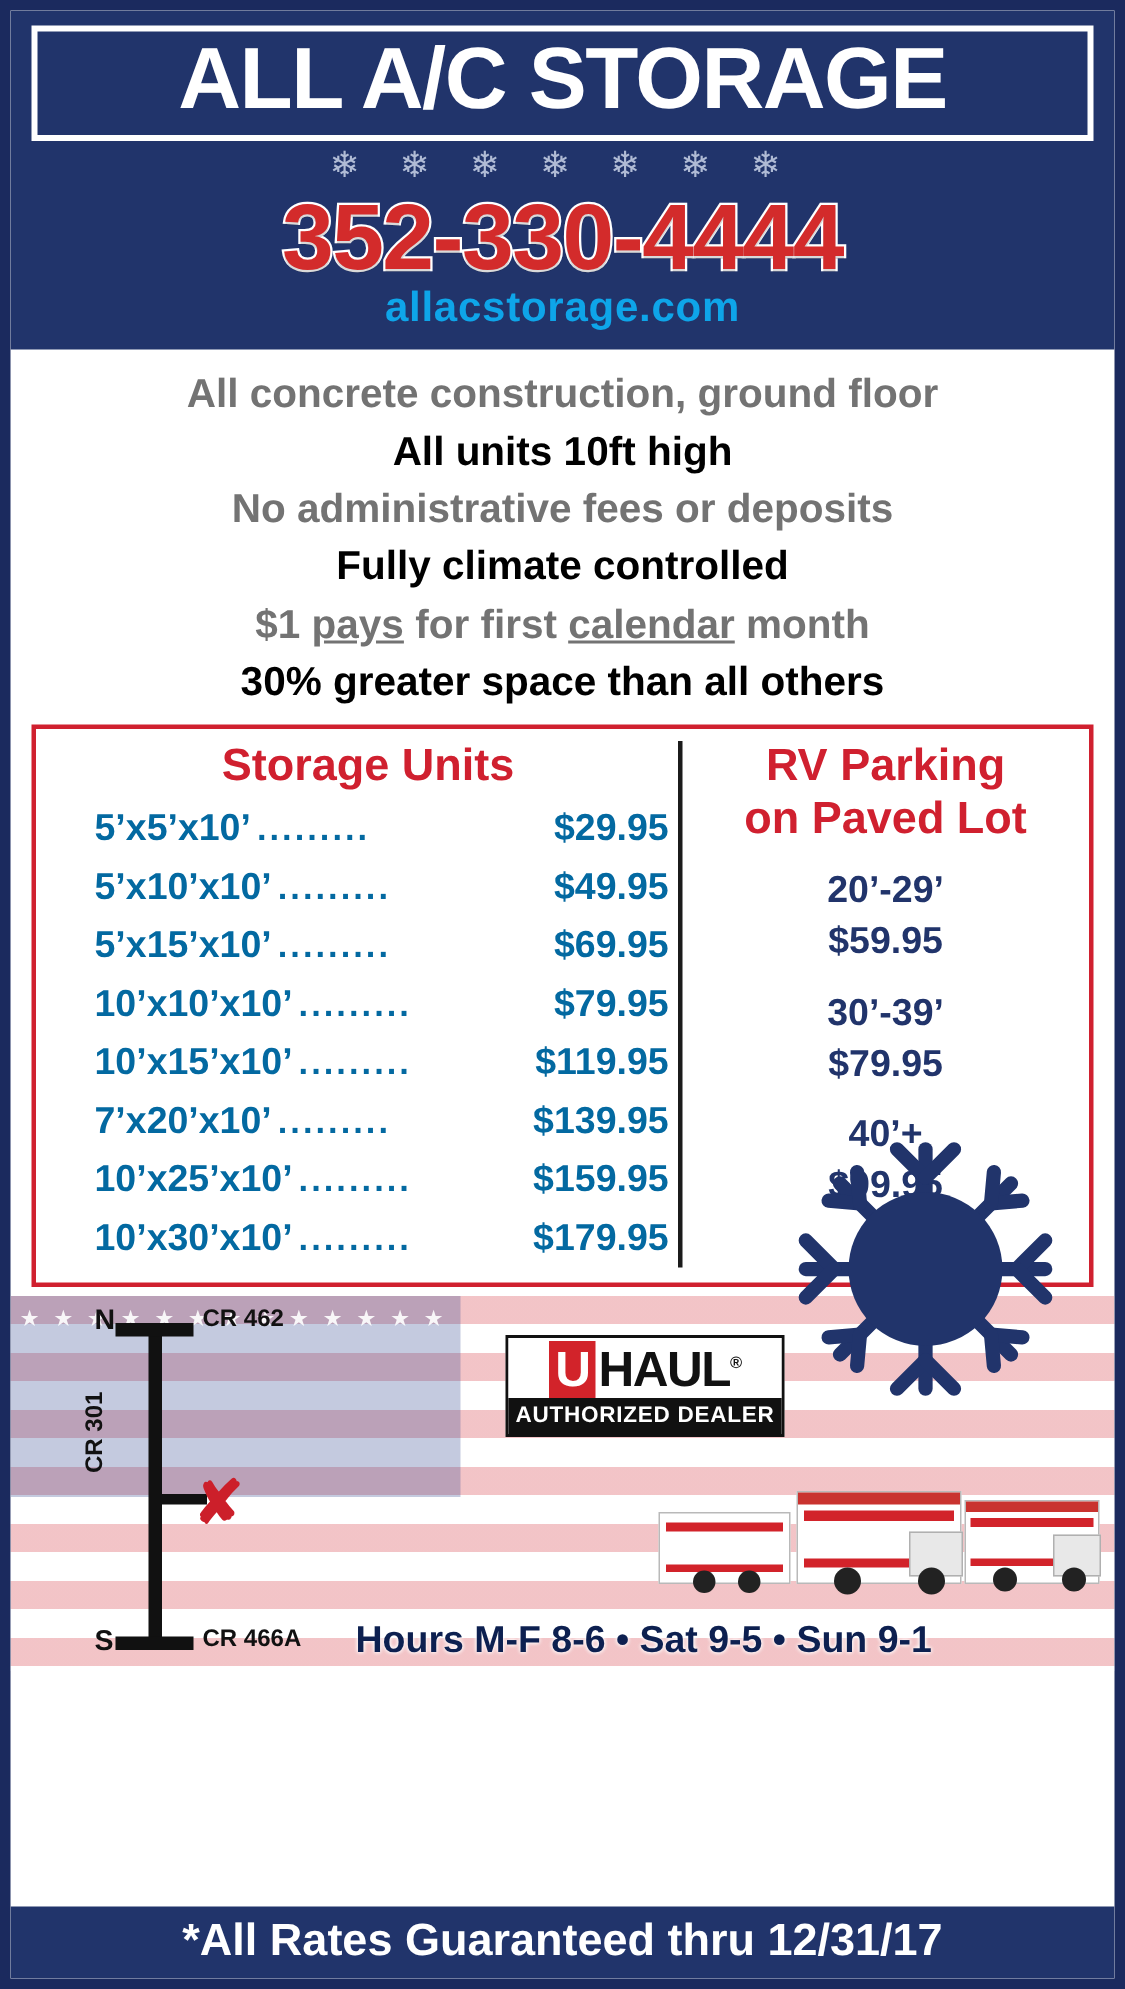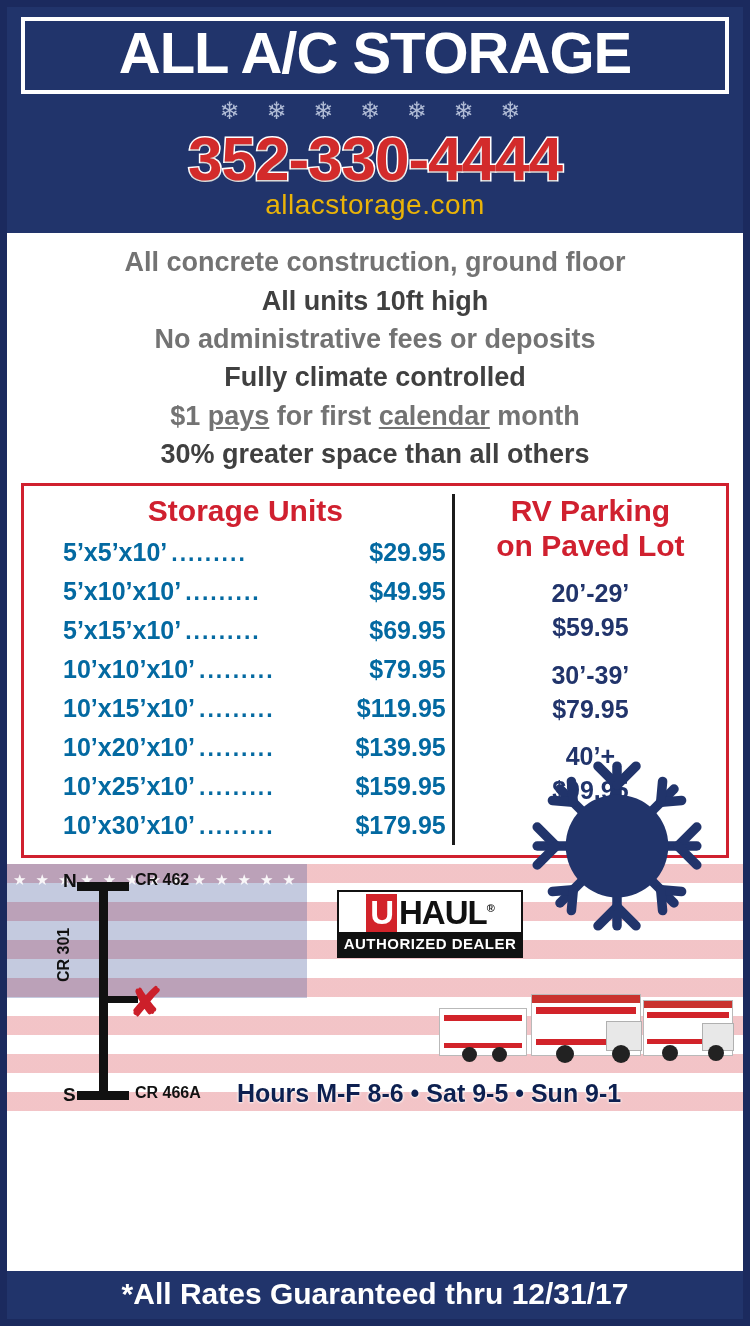--- a/index.html
+++ b/index.html
@@ -58,41 +58,41 @@
     color: #d32b2b;
     letter-spacing: -1px;
     line-height: 1.05;
     margin-top: 2px;
     -webkit-text-stroke: 3px #ffffff;
     paint-order: stroke fill;
     text-shadow: 0 2px 0 rgba(0,0,0,.15);
   }
   .website {
     text-align: center;
-    color: #eab308;
+    color: #0ea5e9;
     font-size: 28px;
-    font-weight: normal;
+    font-weight: bold;
     letter-spacing: .5px;
     padding-bottom: 4px;
     margin-top: -2px;
   }
 
   
   .features {
     padding: 10px 10px 4px 10px;
     text-align: center;
   }
   .features div {
     font-size: 27px;
     font-weight: bold;
     line-height: 1.42;
     white-space: nowrap;
   }
   .f-blue { color: #737373; }
-  .f-red  { color: #404040; }
+  .f-red  { color: #000000; }
   .features u { text-decoration: underline; }
 
   
   .pricebox {
     margin: 6px 14px 0 14px;
     border: 3px solid #d0202f;
     display: flex;
     padding: 8px 0 10px 11px;
     position: relative;
     background: #fff;
@@ -375,21 +375,21 @@
         <span class="size">10’x10’x10’</span>
         <span class="dots">.........</span>
         <span class="price">$79.95</span>
       </div>
       <div class="unit-row">
         <span class="size">10’x15’x10’</span>
         <span class="dots">.........</span>
         <span class="price">$119.95</span>
       </div>
       <div class="unit-row">
-        <span class="size">10’x20’x10’</span>
+        <span class="size">7’x20’x10’</span>
         <span class="dots">.........</span>
         <span class="price">$139.95</span>
       </div>
       <div class="unit-row">
         <span class="size">10’x25’x10’</span>
         <span class="dots">.........</span>
         <span class="price">$159.95</span>
       </div>
       <div class="unit-row">
         <span class="size">10’x30’x10’</span>

